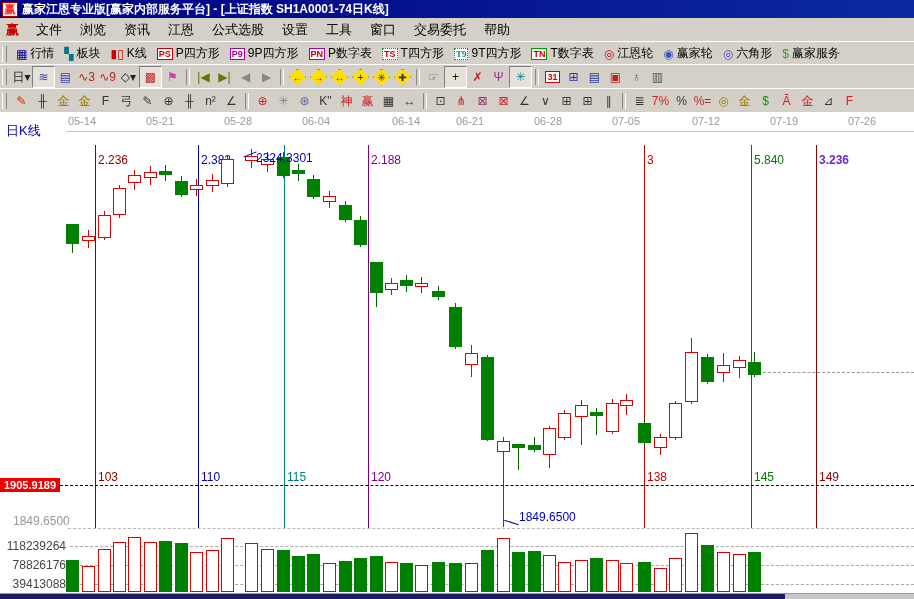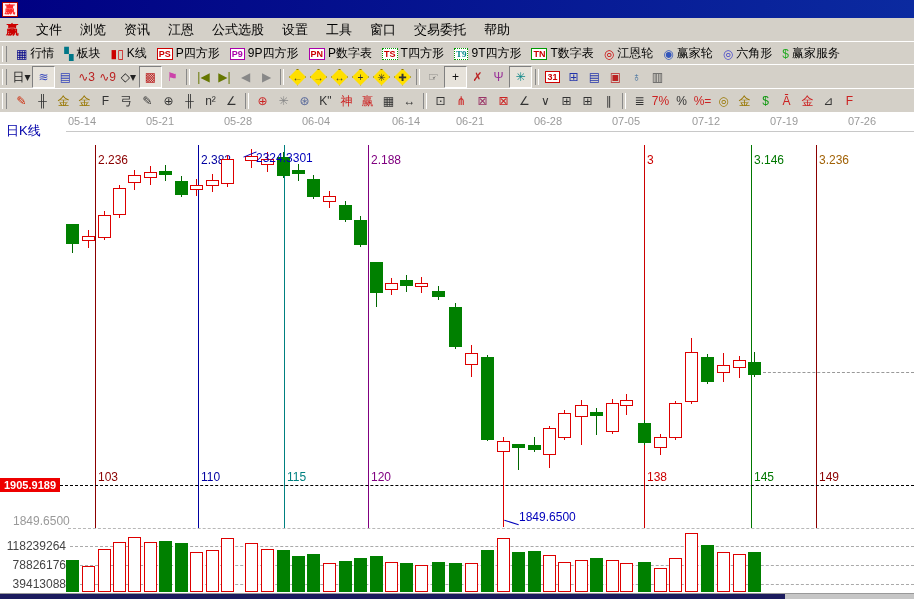--- a/index.html
+++ b/index.html
@@ -59,20 +59,21 @@
   .anno-line{position:absolute;height:1px;background:#0000bb;}
   .vol-label{position:absolute;color:#444;font-size:12px;width:62px;text-align:right;}
   #scrollbar{position:absolute;left:0;top:481px;width:914px;height:6px;background:#c6c6c6;border-top:1px solid #999;}
   #scroll-thumb{position:absolute;left:0;top:0;height:6px;background:#1c1c5e;}
 </style>
 </head>
 <body>
 
 <div id="titlebar">
   <span class="logo">赢</span>
+  <span>赢家江恩专业版[赢家内部服务平台] - [上证指数  SH1A0001-74日K线]</span>
 </div>
 
 <div id="menubar">
   <span class="logo2">赢</span>
   <span id="menu-items" style="display:flex;">
       <span class="menu-item">文件</span>
       <span class="menu-item">浏览</span>
       <span class="menu-item">资讯</span>
       <span class="menu-item">江恩</span>
       <span class="menu-item">公式选股</span>
@@ -380,24 +381,24 @@
       <div class="vl-bot" style="left: 201px; top: 358px; color: rgb(0, 0, 160);">110</div>
       <div class="vline" style="left: 284px; top: 33px; height: 383px; background: rgb(0, 128, 128);"></div>
       <div class="vl-bot" style="left: 287px; top: 358px; color: rgb(0, 128, 128);">115</div>
       <div class="vline" style="left: 368px; top: 33px; height: 383px; background: rgb(128, 0, 128);"></div>
       <div class="vl-top" style="left: 371px; top: 41px; color: rgb(128, 0, 128);">2.188</div>
       <div class="vl-bot" style="left: 371px; top: 358px; color: rgb(128, 0, 128);">120</div>
       <div class="vline" style="left: 644px; top: 33px; height: 383px; background: rgb(204, 0, 0);"></div>
       <div class="vl-top" style="left: 647px; top: 41px; color: rgb(204, 0, 0);">3</div>
       <div class="vl-bot" style="left: 647px; top: 358px; color: rgb(204, 0, 0);">138</div>
       <div class="vline" style="left: 751px; top: 33px; height: 383px; background: rgb(0, 119, 0);"></div>
-      <div class="vl-top" style="left: 754px; top: 41px; color: rgb(0, 119, 0);">3.146</div>
+      <div class="vl-top" style="left: 754px; top: 41px; color: rgb(0, 119, 0);">5.840</div>
       <div class="vl-bot" style="left: 754px; top: 358px; color: rgb(0, 119, 0);">145</div>
       <div class="vline" style="left: 816px; top: 33px; height: 383px; background: rgb(139, 0, 0);"></div>
-      <div class="vl-top" style="left: 819px; top: 41px; color: #a16207;">3.236</div>
+      <div class="vl-top" style="left: 819px; top: 41px; color: #6d28d9; font-weight: bold;">3.236</div>
       <div class="vl-bot" style="left: 819px; top: 358px; color: rgb(139, 0, 0);">149</div>
       <div class="hdash" style="left: 60px; top: 373px; width: 854px; border-color: rgb(0, 0, 0);"></div>
       <div class="hdash" style="left: 68px; top: 416px; width: 846px; border-color: rgb(184, 184, 184);"></div>
       <div class="hdash" style="left: 763px; top: 260px; width: 151px; border-color: rgb(153, 153, 153);"></div>
       <div class="hdash" style="left: 70px; top: 434px; width: 844px; border-color: rgb(170, 170, 170);"></div>
       <div class="vol-label" style="left: 4px; top: 427px;">118239264</div>
       <div class="hdash" style="left: 70px; top: 453px; width: 844px; border-color: rgb(170, 170, 170);"></div>
       <div class="vol-label" style="left: 4px; top: 446px;">78826176</div>
       <div class="hdash" style="left: 70px; top: 472px; width: 844px; border-color: rgb(170, 170, 170);"></div>
       <div class="vol-label" style="left: 4px; top: 465px;">39413088</div>

